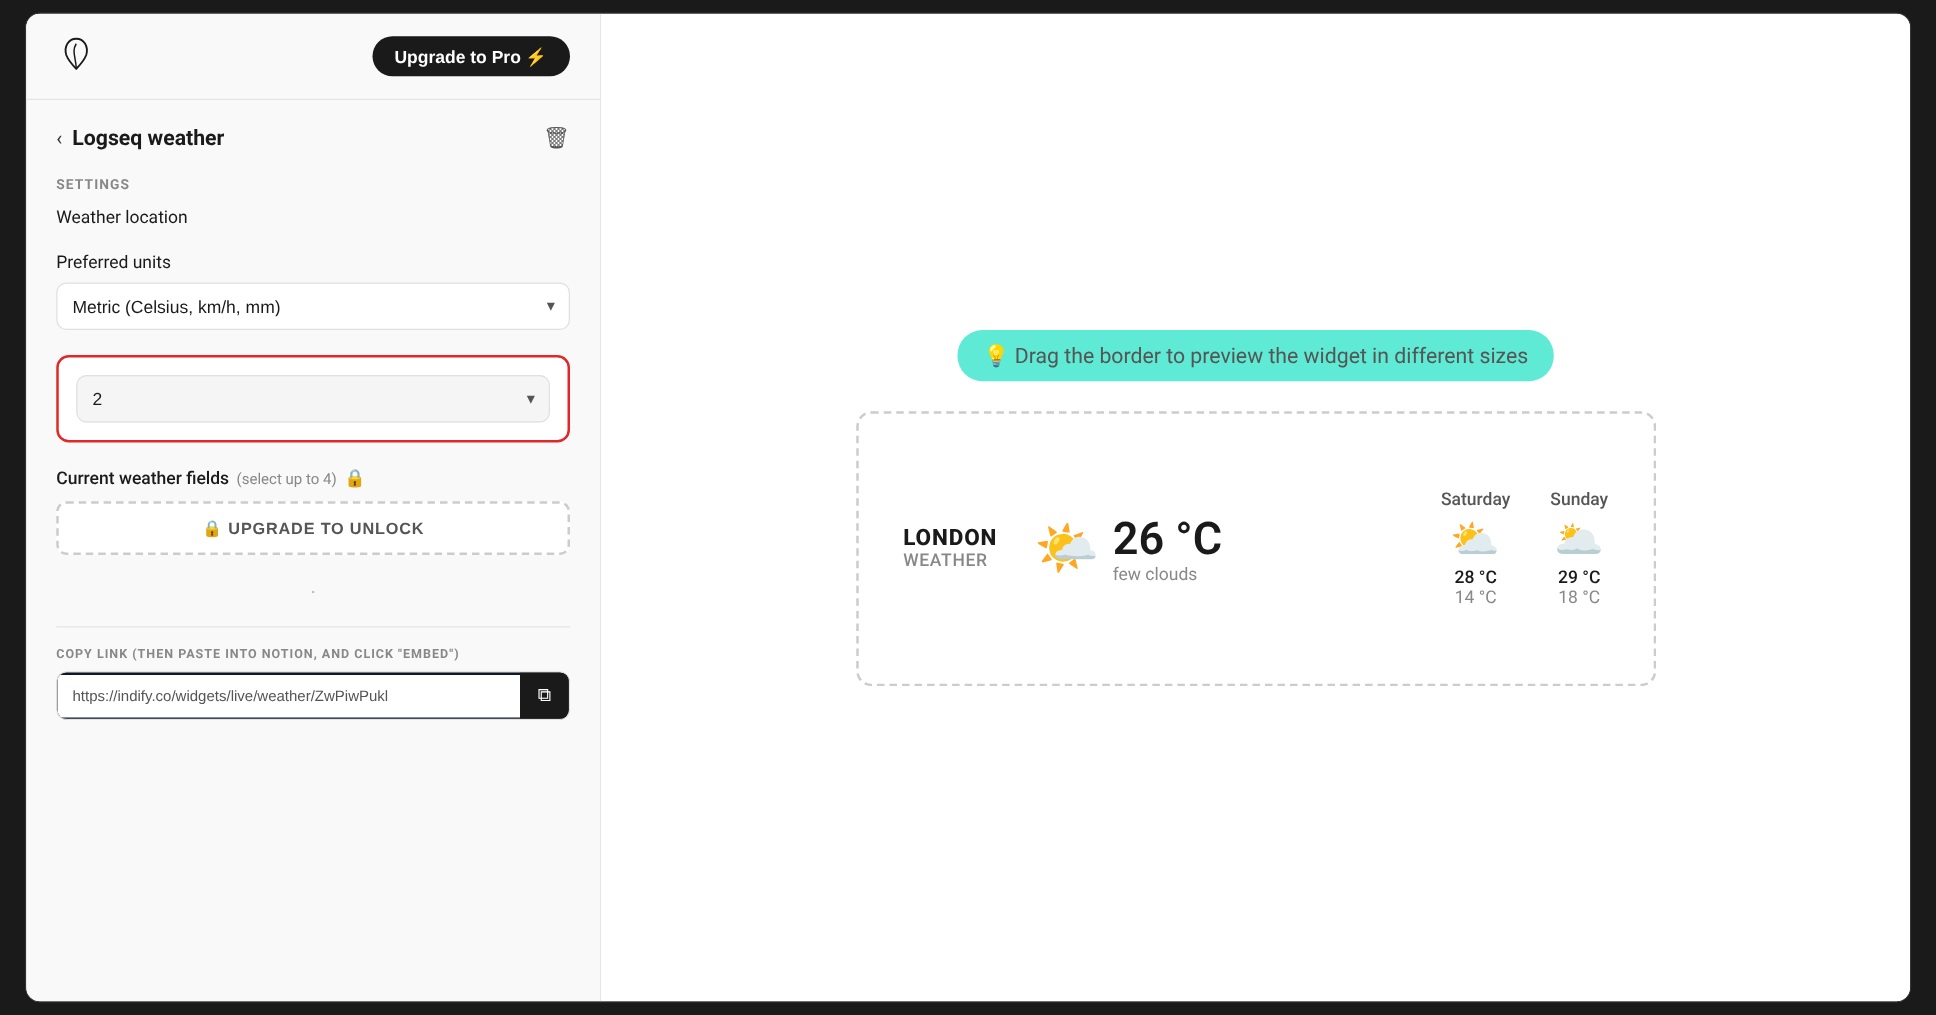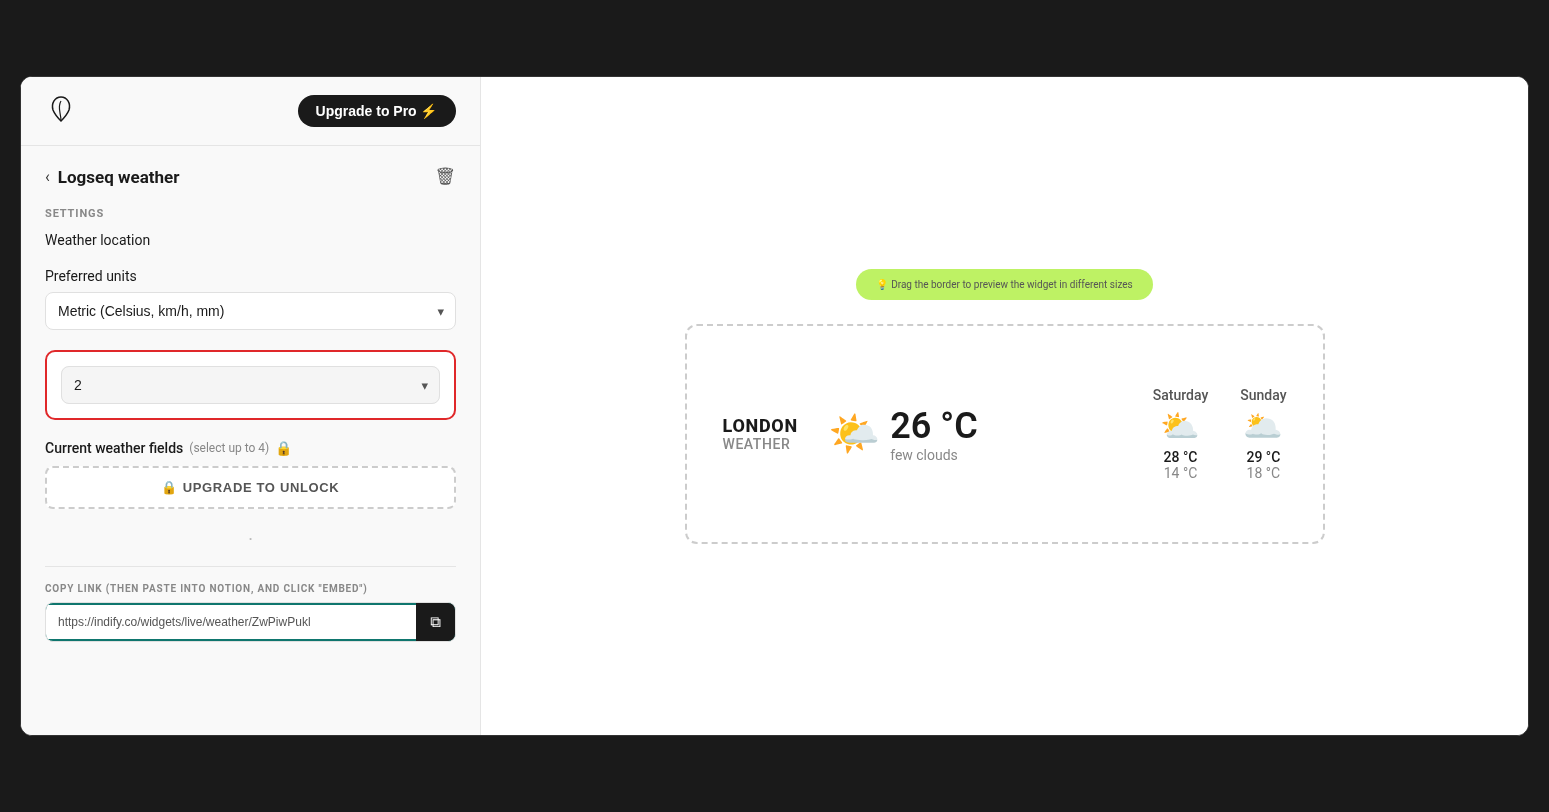--- a/index.html
+++ b/index.html
@@ -8,21 +8,21 @@
       background: #1a1a1a;
       display: flex;
       align-items: center;
       justify-content: center;
       width: 1549px;
       height: 812px;
       overflow: hidden;
     }
     .app-window {
       width: 1509px;
-      height: 660px;
+      height: 792px;
       background: #ffffff;
       border-radius: 12px;
       display: flex;
       overflow: hidden;
       border: 1.5px solid #333;
     }
     
     .left-panel {
       width: 460px;
       min-width: 460px;
@@ -230,21 +230,21 @@
       color: #888;
       margin-bottom: 8px;
     }
     .copy-link-row {
       display: flex;
       align-items: center;
       gap: 0;
       border: 1px solid #e0e0e0;
       border-radius: 8px;
       overflow: hidden;
-      background: #0f766e;
+      background: #0f172a;
     }
     .copy-link-text {
       flex: 1;
       padding: 10px 12px;
       font-size: 12px;
       color: #555;
       background: #fff;
       border: none;
       outline: none;
       white-space: nowrap;
@@ -262,24 +262,24 @@
     
     .right-panel {
       flex: 1;
       background: #ffffff;
       display: flex;
       flex-direction: column;
       align-items: center;
       justify-content: center;
     }
     .preview-hint {
-      background: #bef264;
+      background: #5eead4;
       border-radius: 20px;
       padding: 10px 20px;
-      font-size: 10px;
+      font-size: 17px;
       color: #555;
       display: flex;
       align-items: center;
       gap: 8px;
       margin-bottom: 24px;
     }
     
     .widget-preview {
       border: 2px dashed #ccc;
       border-radius: 12px;

